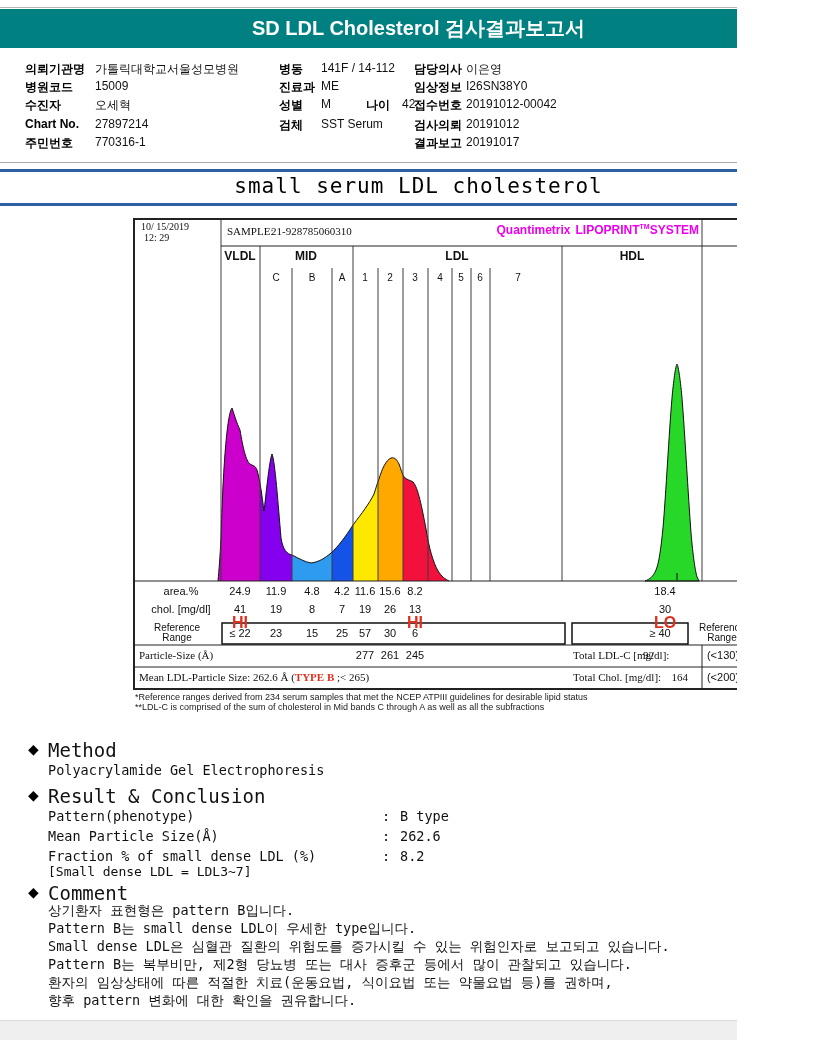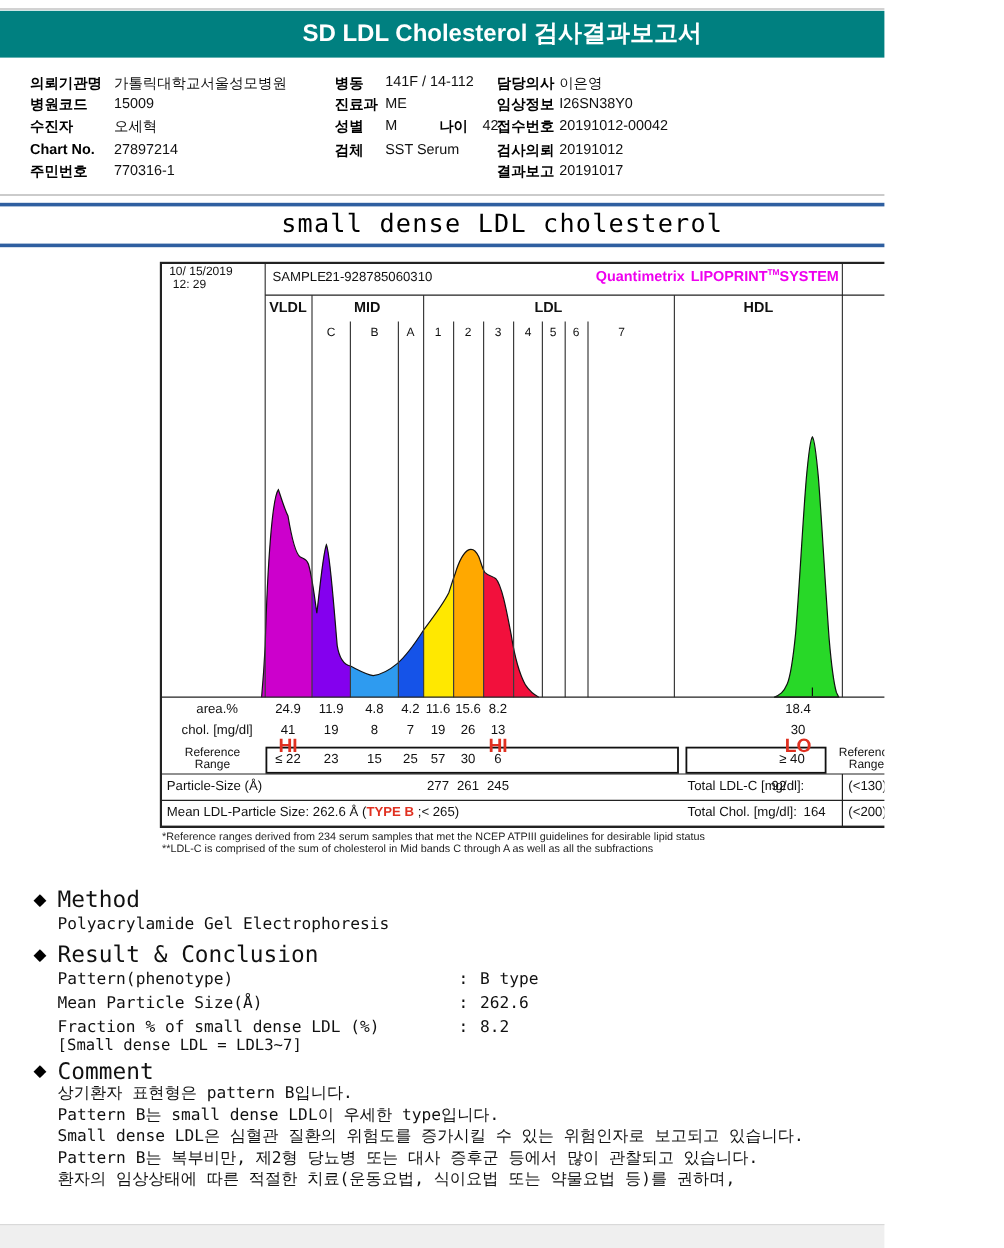--- a/index.html
+++ b/index.html
@@ -14,21 +14,21 @@
   .ilabel{font-weight:bold;font-size:12px;color:#000;}
   .ivalue{font-size:12px;color:#111;}
   .grayline{position:absolute;left:0;top:162px;width:837px;height:1px;background:#aaa;}
   .blueline{position:absolute;left:0;width:837px;height:3px;}
   .sectitle{position:absolute;left:0;top:174px;width:837px;text-align:center;
             font-family:"DejaVu Sans Mono",monospace;font-size:21px;letter-spacing:1px;color:#000;}
   
   .chart-box{position:absolute;}
   .chart-box svg{position:absolute;left:0;top:0;}
   .c{position:absolute;transform:translateX(-50%);white-space:nowrap;font-size:11px;}
-  .l{position:absolute;white-space:nowrap;font-size:11px;}
+  .l{position:absolute;white-space:nowrap;font-size:11px;font-family:Liberation Serif, serif;}
   .hdr{font-weight:bold;font-size:12px;}
   .sub{font-size:10px;}
   .tiny{font-size:10px;}
   .red{color:#e03020;font-weight:bold;font-size:16px;}
   .brand{position:absolute;text-align:right;color:#ee00ee;font-weight:bold;font-size:12px;}
   .brand .gap{margin-left:5px;}
   .brand sup{font-size:7px;vertical-align:super;}
   .fnote{position:absolute;font-size:9px;color:#222;white-space:nowrap;}
   .bullet{position:absolute;font-size:14px;color:#000;}
   .shead{position:absolute;font-weight:normal;font-size:19px;font-family:"DejaVu Sans Mono",monospace;white-space:nowrap;}
@@ -75,21 +75,21 @@
   <span class="abs ilabel" style="left:414px;top:117px">검사의뢰</span>
   <span class="abs ivalue" style="left:466px;top:117px">20191012</span>
 
   <span class="abs ilabel" style="left:25px;top:135px">주민번호</span>
   <span class="abs ivalue" style="left:95px;top:135px">770316-1</span>
   <span class="abs ilabel" style="left:414px;top:135px">결과보고</span>
   <span class="abs ivalue" style="left:466px;top:135px">20191017</span>
 
   <div class="grayline"></div>
   <div class="blueline" style="top:169px;background:#2f5fa0"></div>
-  <div class="sectitle">small dense LDL cholesterol</div>
+  <div class="sectitle">small serum LDL cholesterol</div>
   <div class="blueline" style="top:203px;background:#2f5fa0"></div>
 
   <div class="chart-box" style="left:133px;top:218px;width:612px;height:472px">
     <svg width="612" height="472" viewBox="0 0 612 472">
       <defs>
         <clipPath id="cp0">
             <rect x="83" y="0" width="44" height="472"></rect>
           </clipPath>
         <clipPath id="cp1">
             <rect x="127" y="0" width="32" height="472"></rect>
@@ -243,15 +243,16 @@
   <span class="sbody" style="left:400px;top:848px">8.2</span>
   <span class="sbody" style="left:48px;top:864px;font-size:13px">[Small dense LDL = LDL3~7]</span>
 
   <span class="bullet" style="left:28px;top:884px">◆</span>
   <span class="shead" style="left:48px;top:882px">Comment</span>
   <span class="sbody" style="left:48px;top:902px">상기환자 표현형은 pattern B입니다.</span>
   <span class="sbody" style="left:48px;top:920px">Pattern B는 small dense LDL이 우세한 type입니다.</span>
   <span class="sbody" style="left:48px;top:938px">Small dense LDL은 심혈관 질환의 위험도를 증가시킬 수 있는 위험인자로 보고되고 있습니다.</span>
   <span class="sbody" style="left:48px;top:956px">Pattern B는 복부비만, 제2형 당뇨병 또는 대사 증후군 등에서 많이 관찰되고 있습니다.</span>
   <span class="sbody" style="left:48px;top:974px">환자의 임상상태에 따른 적절한 치료(운동요법, 식이요법 또는 약물요법 등)를 권하며,</span>
+  <span class="sbody" style="left:48px;top:992px">향후 pattern 변화에 대한 확인을 권유합니다.</span>
 
   <div class="footer"></div>
 </div>
 
 </body></html>

